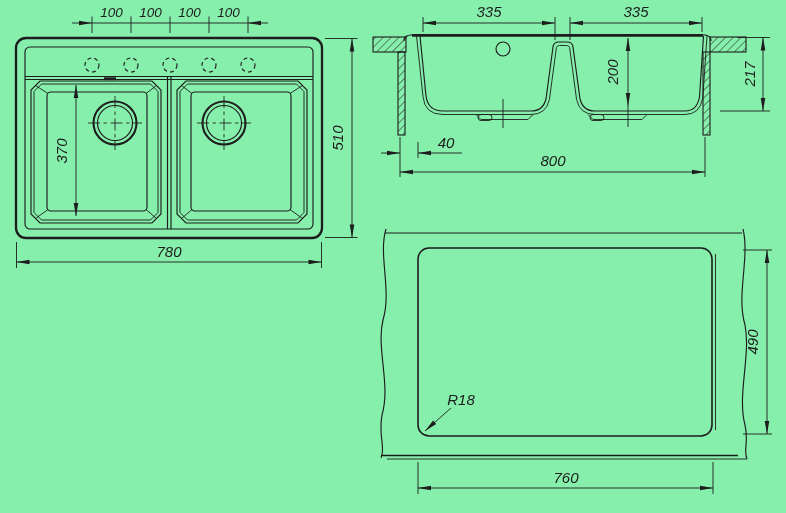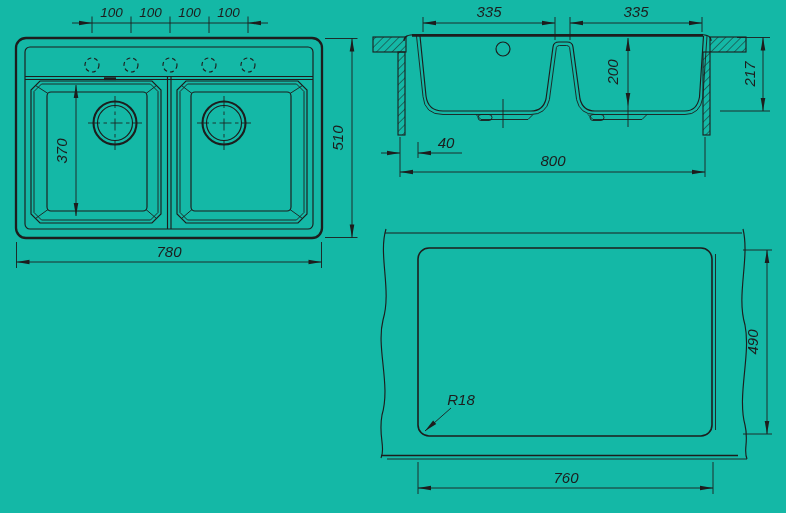--- a/index.html
+++ b/index.html
@@ -1,17 +1,17 @@
 <!DOCTYPE html>
 <html style="--line: #1d1d1d;"><head>
 <meta charset="utf-8">
 <style>
   :root{ --line:#1d1d1d; }
   html,body{ margin:0; padding:0; background:#fff; }
-  .canvas{ position:relative; width:786px; height:513px; background:#14b8a6;
+  .canvas{ position:relative; width:786px; height:513px; background:#86efac;
            font-family:"Liberation Sans", sans-serif; overflow:hidden; }
   svg{ display:block; }
   .s   { stroke:var(--line); stroke-width:1.15; fill:none; }
   .thick{ stroke-width:2.3; }
   .bold { stroke-width:2.6; }
   .w16 { stroke-width:1.6; }
   .thin{ stroke-width:0.9; }
   .sw2 { stroke-width:2.1; }
   .dash{ stroke-dasharray:4 3; }
   .cl  { stroke:var(--line); stroke-width:0.85; fill:none; stroke-dasharray:12 3.5 3.5 3.5; }

